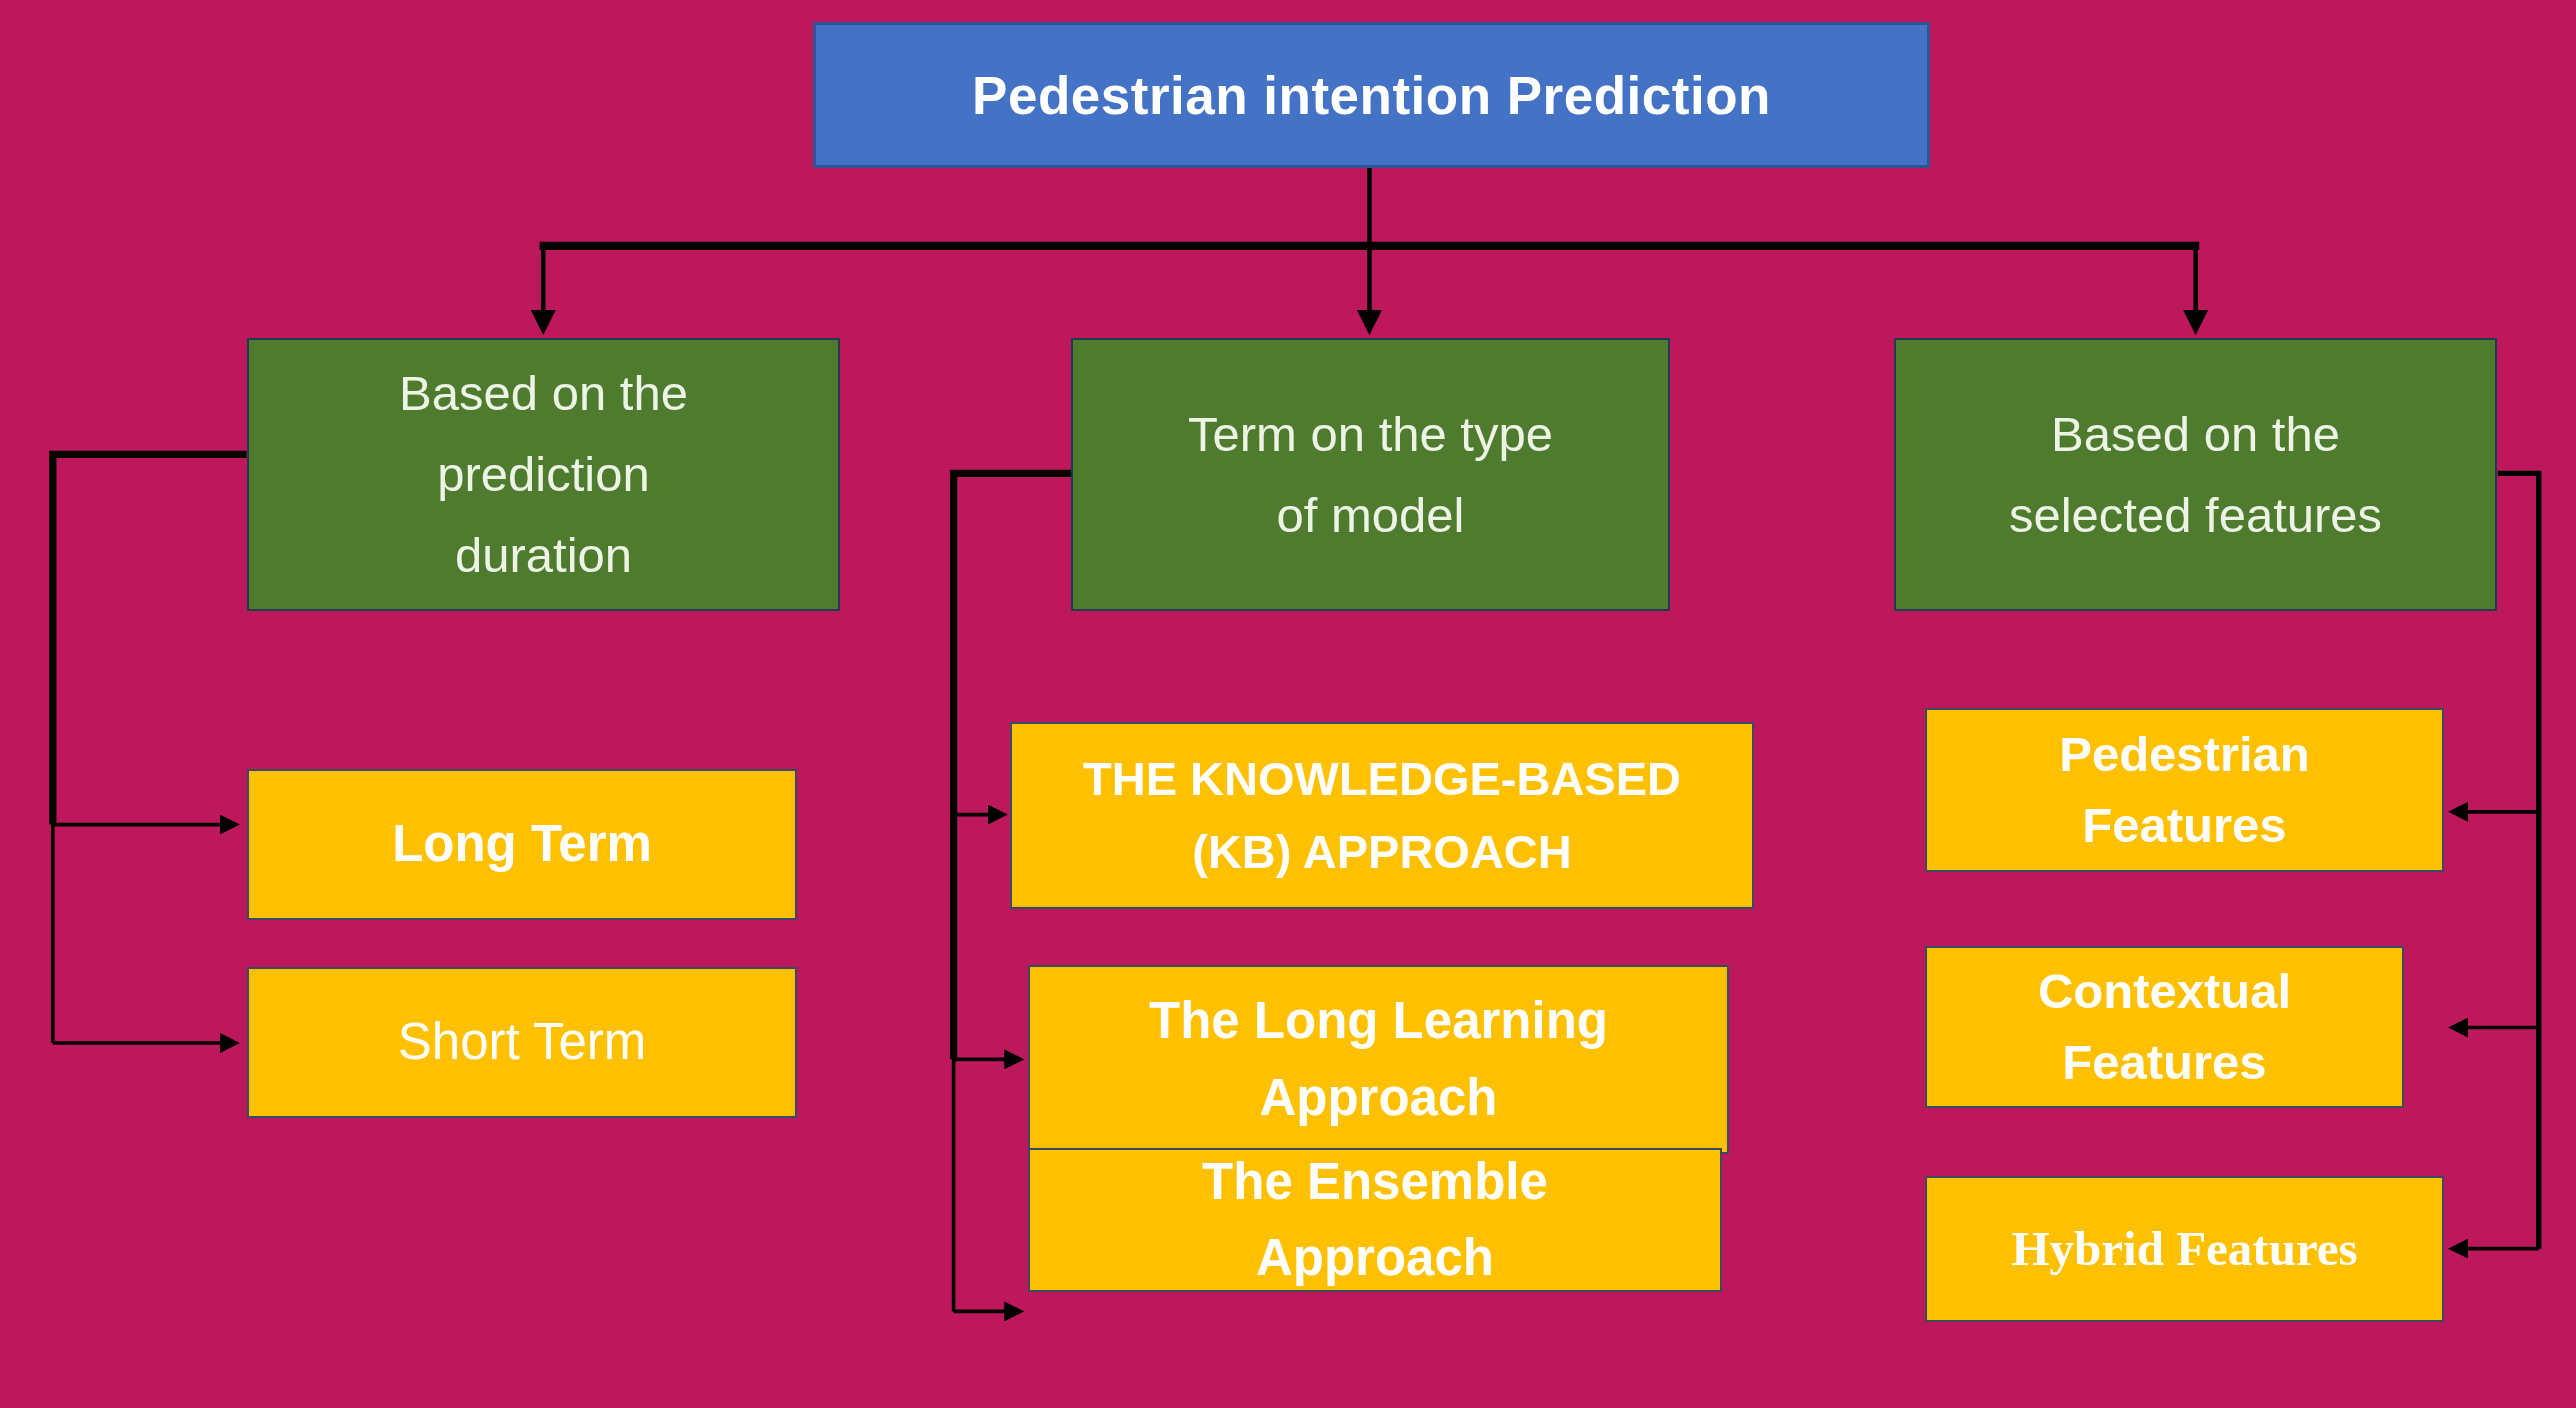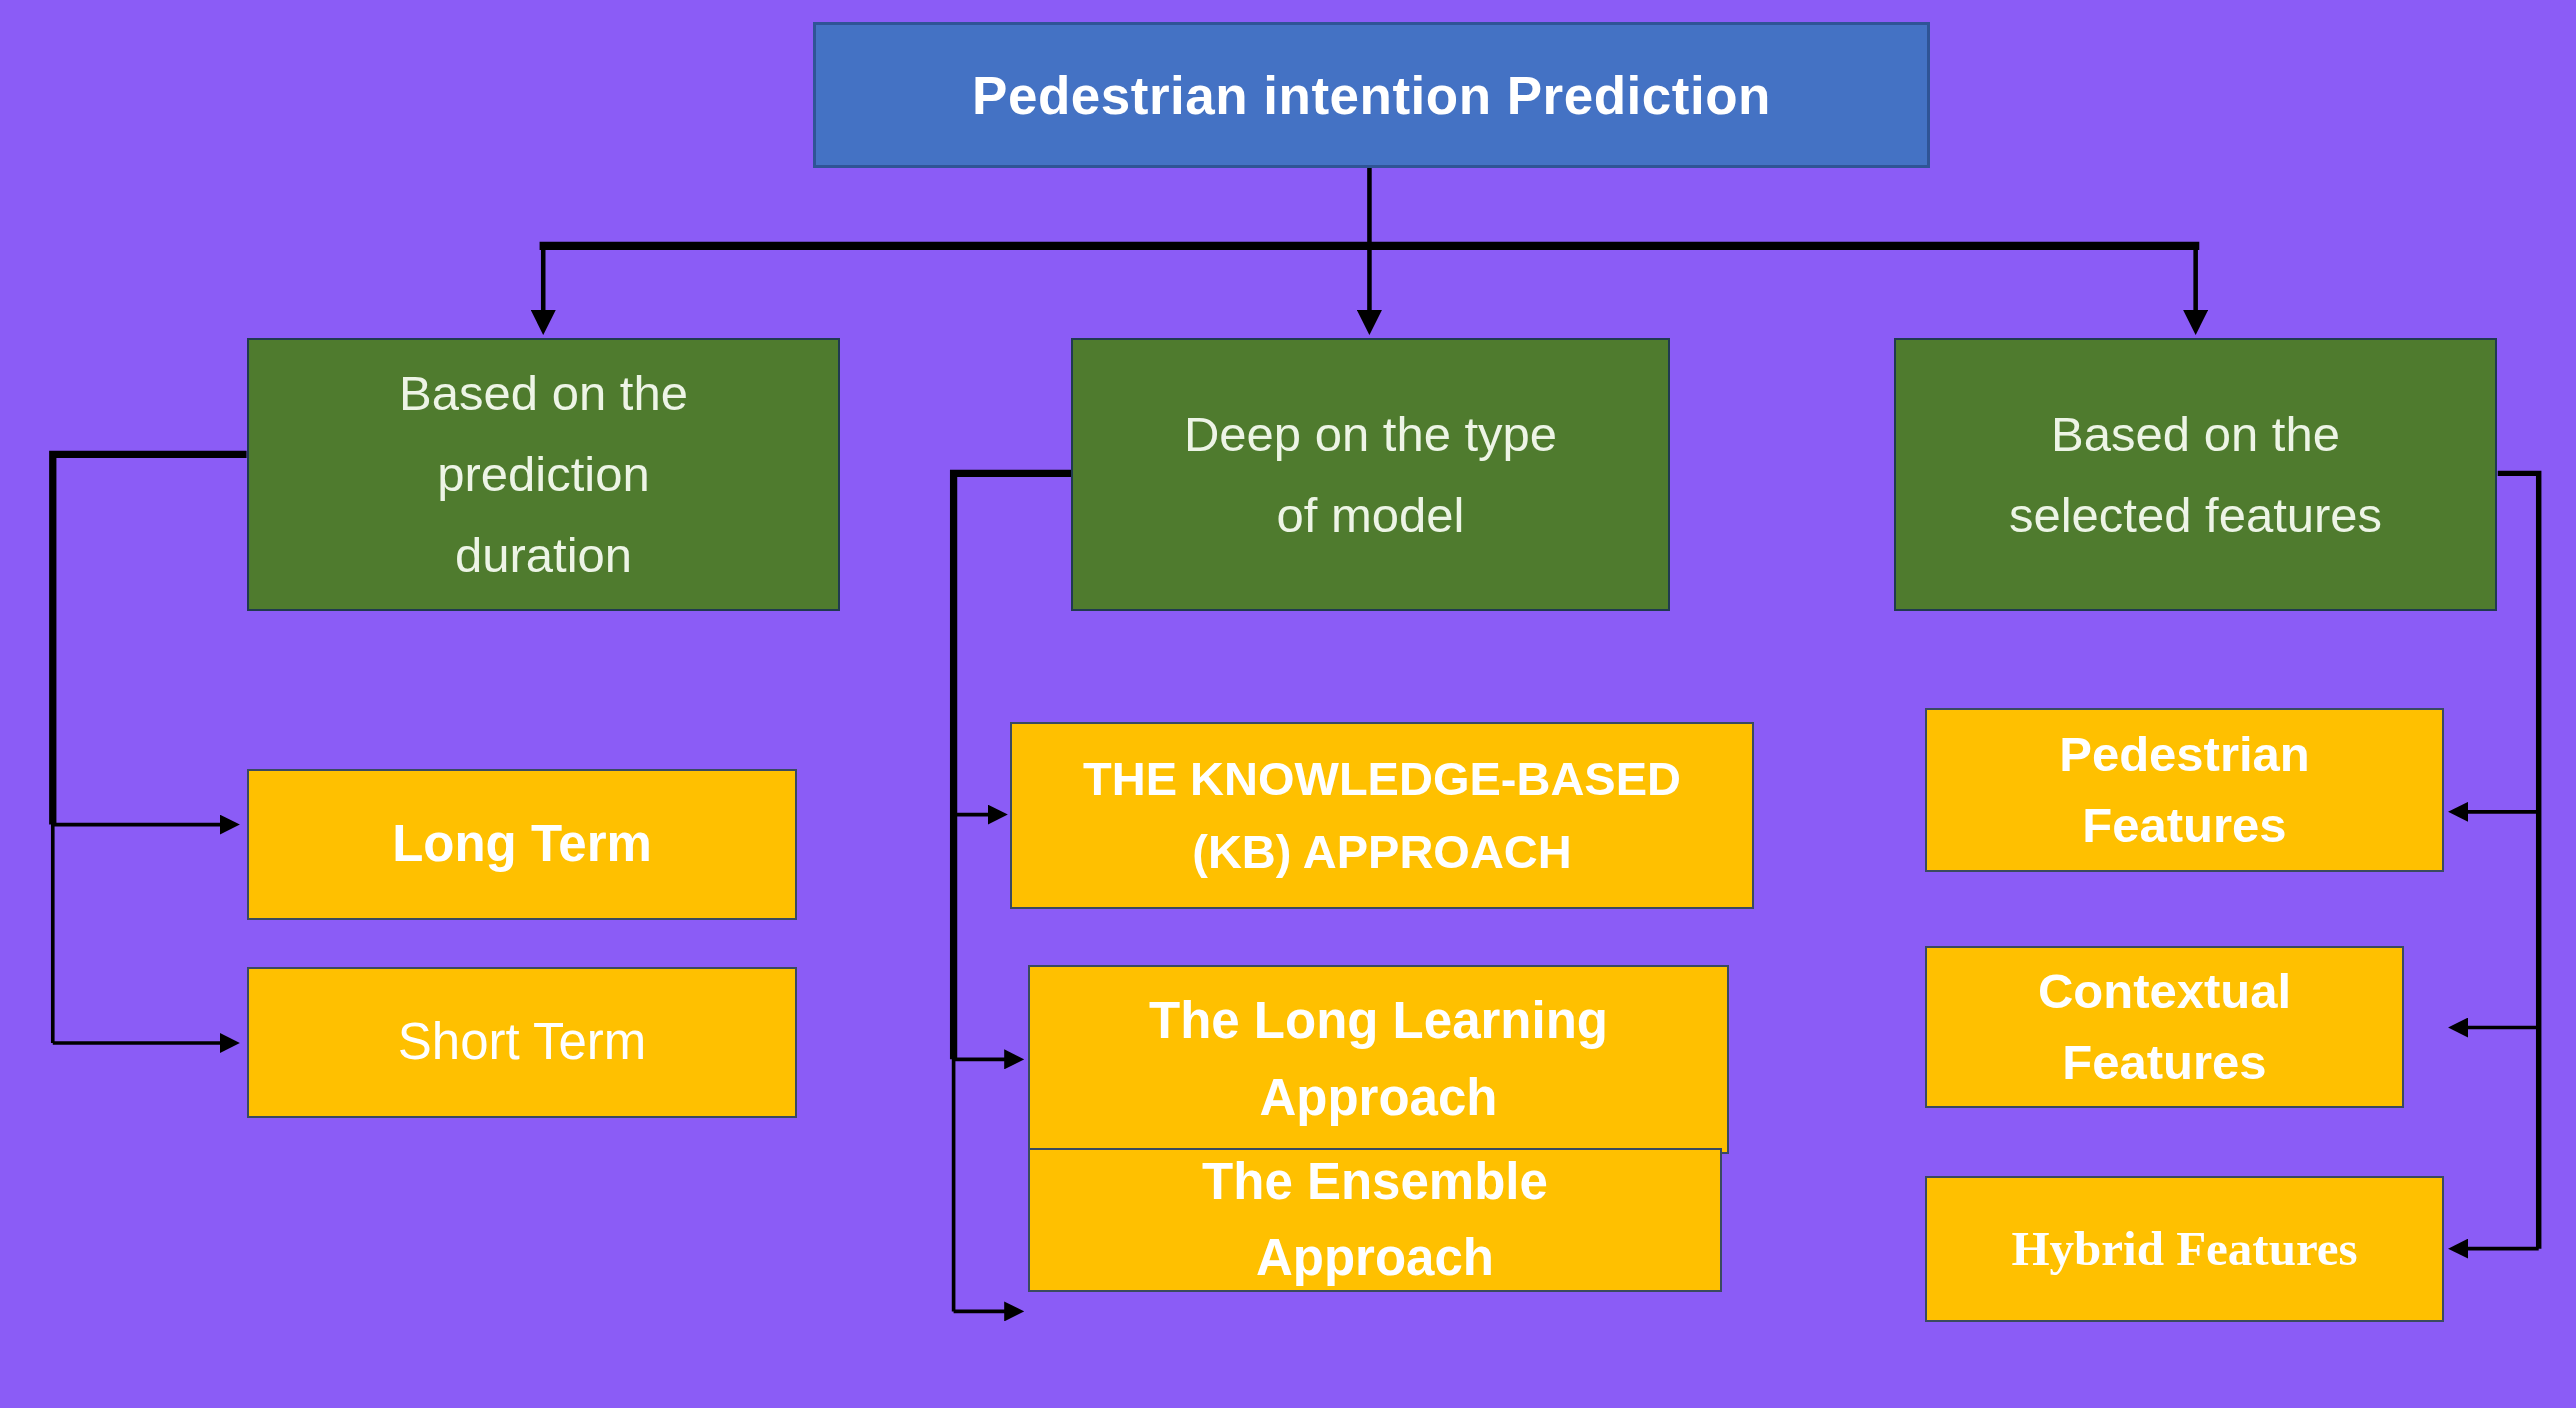--- a/index.html
+++ b/index.html
@@ -11,21 +11,21 @@
     --leaf-border:#3A4A60;
     --text:#FFFFFF;
     --category-text:#EDF4E6;
     --connector:#000000;
   }
   html,body{margin:0;padding:0;background:#FFFFFF;}
   .canvas{
     position:relative;
     width:2576px;
     height:1409px;
-    background:#8b5cf6;
+    background:#be185d;
     font-family:"Liberation Sans", sans-serif;
     overflow:hidden;
   }
   .box{
     position:absolute;
     box-sizing:border-box;
     display:flex;
     align-items:center;
     justify-content:center;
     text-align:center;
@@ -104,21 +104,21 @@
     <line x1="2790" y1="1129" x2="2708" y2="1129" stroke-width="4" marker-end="url(#arr)"></line>
     <line x1="2790" y1="1372" x2="2708" y2="1372" stroke-width="4" marker-end="url(#arr)"></line>
   </svg>
 
   <div class="box root-box" style="left:813px; top:22px; width:1117px; height:146px;">Pedestrian intention Prediction</div>
 
   <div class="box category-box" style="left:247px; top:338px; width:593px; height:273px;">Based on the
 prediction
 duration</div>
 
-  <div class="box category-box" style="left:1071px; top:338px; width:599px; height:273px;">Deep on the type
+  <div class="box category-box" style="left:1071px; top:338px; width:599px; height:273px;">Term on the type
 of model</div>
 
   <div class="box category-box" style="left:1894px; top:338px; width:603px; height:273px;">Based on the
 selected features</div>
 
   <div class="box leaf-box" style="left:247px; top:748px; width:550px; height:151px;margin-top:21px;">Long Term</div>
 
   <div class="box leaf-box leaf-caps" style="left:1010px; top:722px; width:744px; height:187px;">THE KNOWLEDGE-BASED
 (KB) APPROACH</div>
 

